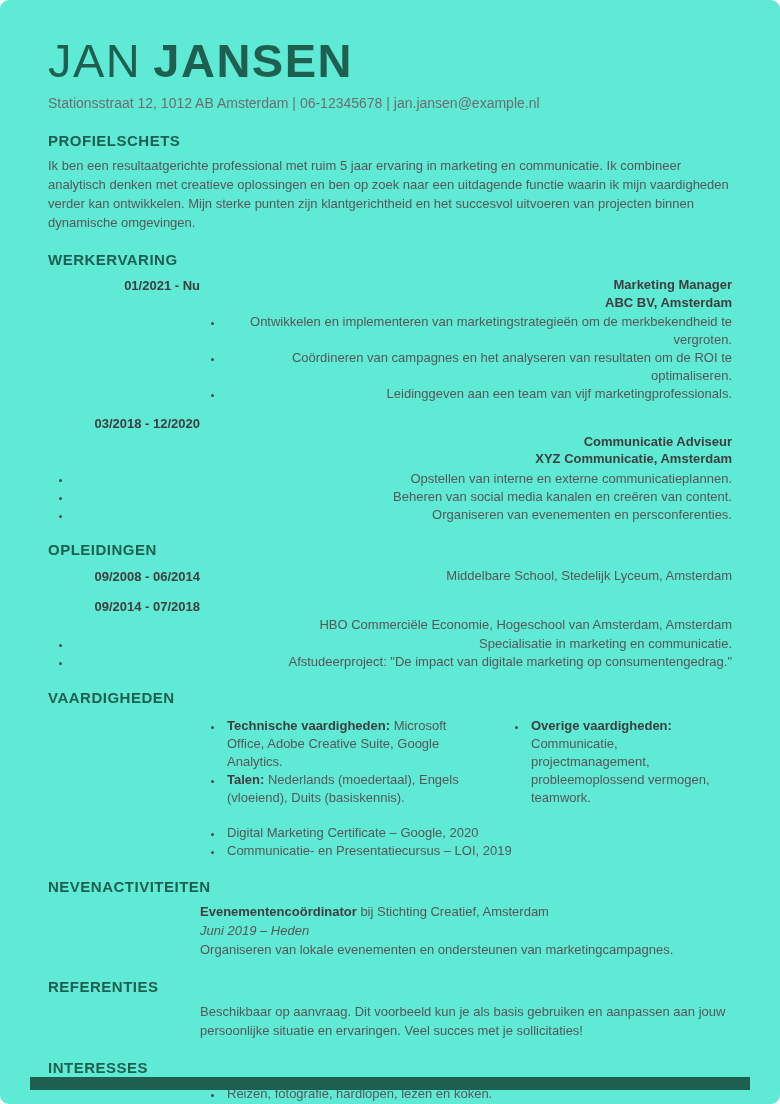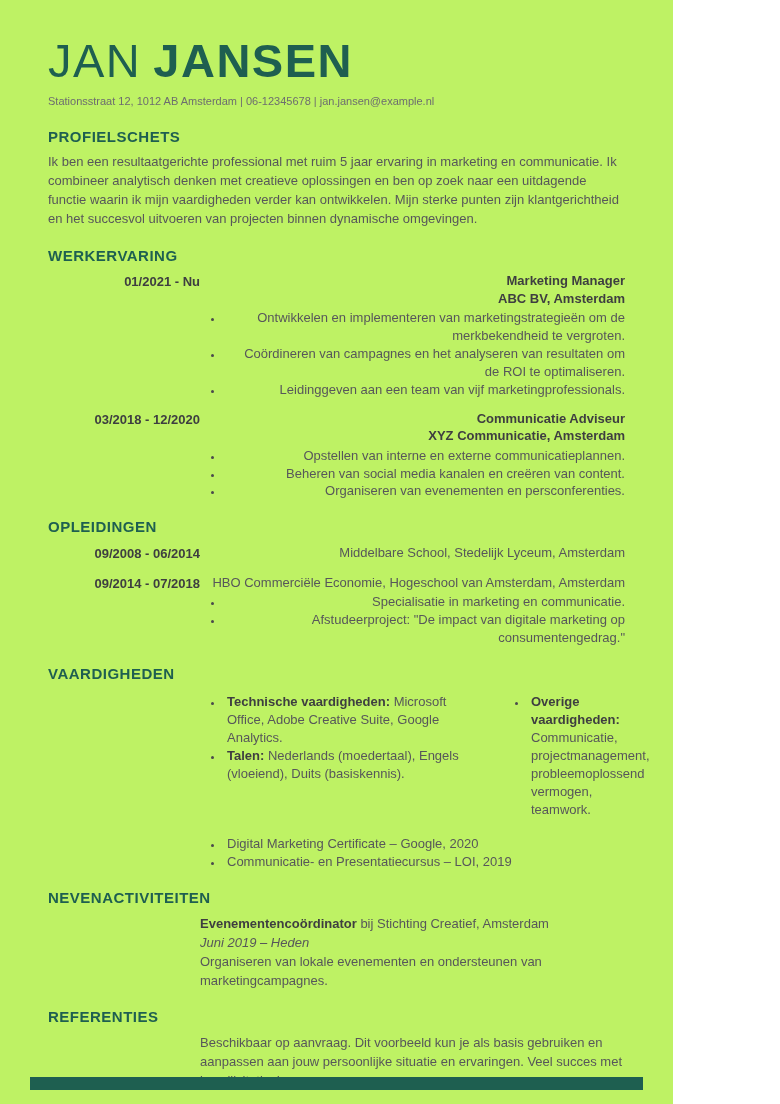--- a/index.html
+++ b/index.html
@@ -1,33 +1,33 @@
 <!DOCTYPE html>
 <html lang="nl" style="--accent: #1E5F50; --body: #57575A; --bold: #3E3E40; --muted: #6D6D6F;"><head>
 <meta charset="utf-8">
 <style>
   :root { --accent:#1E5F50; --body:#57575A; --bold:#3E3E40; --muted:#6D6D6F; }
   * { margin:0; padding:0; box-sizing:border-box; }
   html,body { background:#fff; }
   .page {
-    position:relative; width:673px; height:1104px; background:#bef264;
+    position:relative; width:780px; height:1104px; background:#5eead4;
     font-family:"Liberation Sans", sans-serif; color:var(--body);
-    padding:36px 48px 0 48px; overflow:hidden; font-size:13px; line-height:1.38;
+    padding:36px 48px 0 48px; overflow:hidden; font-size:13px; line-height:1.38;border-radius:9px;
   }
   
   .name { font-size:47px; line-height:1.05; color:var(--accent); letter-spacing:1.5px; white-space:nowrap; }
   .name .first { font-weight:300; margin-right:12px; }
   .name .last  { font-weight:700; }
-  .contact { margin-top:9px; font-size:11px; color:var(--muted); }
+  .contact { margin-top:9px; font-size:14px; color:var(--muted); }
   
   .section { margin-top:17px; }
   .heading { font-size:15px; font-weight:700; color:var(--accent); letter-spacing:0.5px; margin-bottom:6px; }
   .profile-text { line-height:1.45; color:var(--body); }
   .row { display:flex; margin-bottom:11px;text-align:right; }
-  .row:last-child { margin-bottom:0; }
+  .row:last-child { margin-bottom:0;flex-direction:column; }
   .date { flex:none; width:152px; font-weight:700; color:var(--bold); padding-top:1px; }
   .content { flex:1; min-width:0; }
   .job-title, .company { font-weight:700; color:var(--bold); line-height:1.34; }
   .edu-title { color:var(--body); line-height:1.34; }
   ul { list-style:disc; margin:2px 0 0 0; padding-left:24px; }
   li { padding-left:3px; margin:0; }
   li::marker { color:#4a4a4c; font-size:0.85em; }
   .indent { margin-left:152px; }
   .skills-cols { display:flex; margin-left:152px; gap:36px; }
   .skills-left { flex:none; width:268px; }

